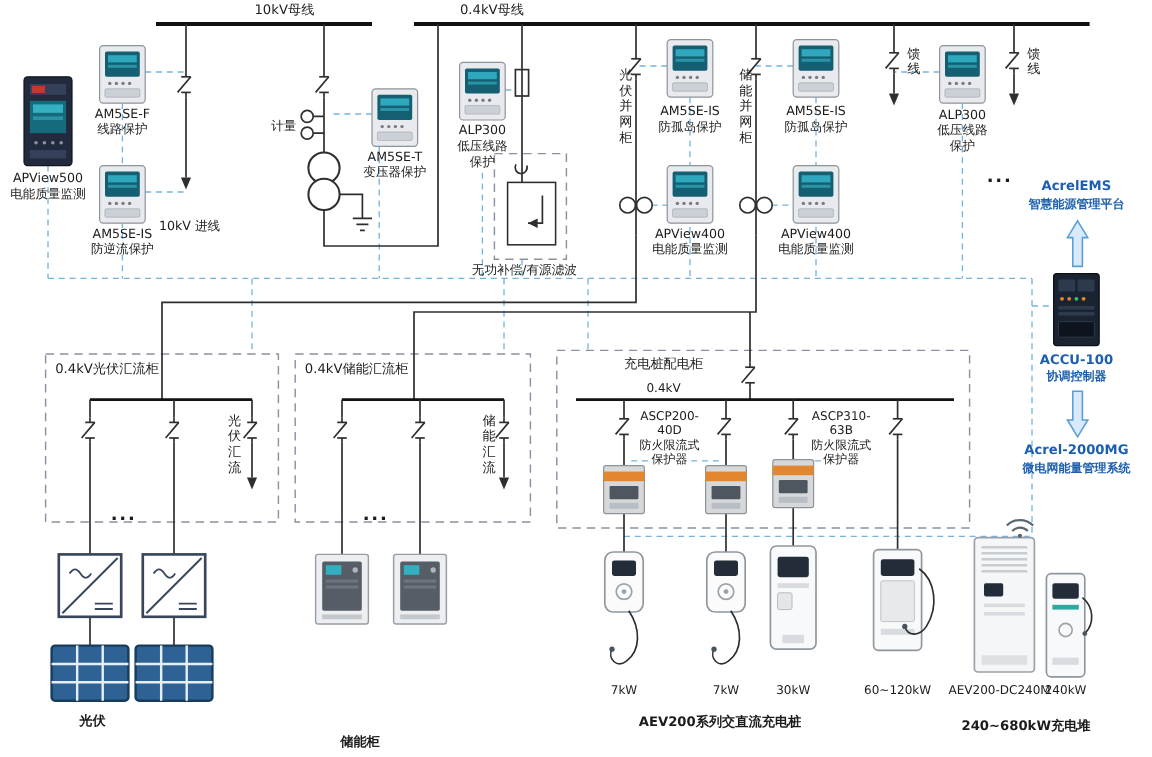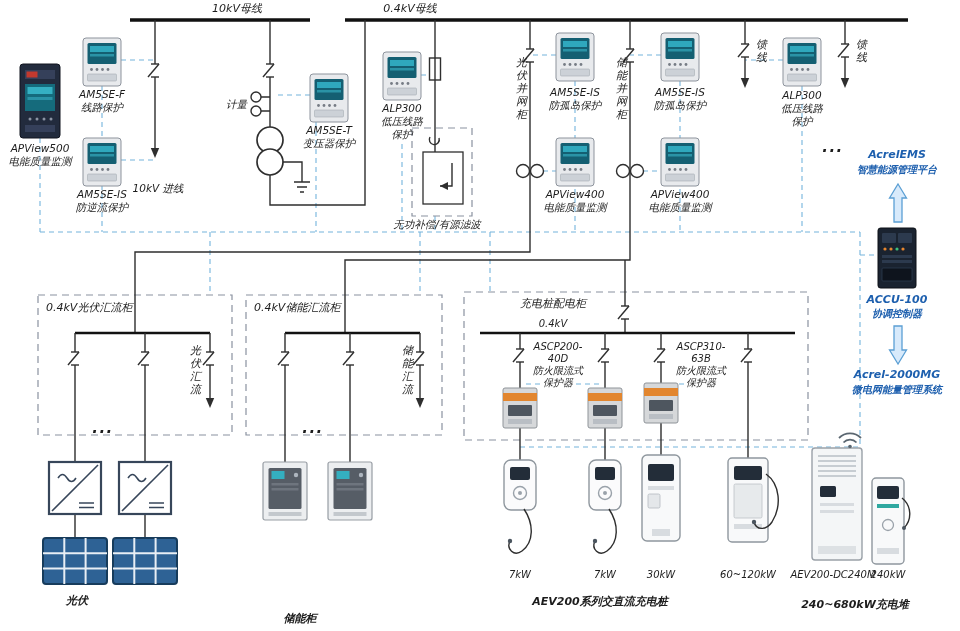--- a/index.html
+++ b/index.html
@@ -1,16 +1,16 @@
 <!DOCTYPE html>
 <html><head>
 <meta charset="utf-8">
 <style>
   html,body{margin:0;padding:0;background:#ffffff;}
-  #stage{width:960px;height:631px;background:#ffffff;position:relative;overflow:hidden;font-style:italic;}
+  #stage{width:960px;height:631px;background:#ffffff;position:relative;overflow:hidden;}
   svg text{font-family:"DejaVu Sans","Liberation Sans",sans-serif;fill:#1c1c1c;}
   .t10{font-size:10px}.t105{font-size:10.5px}.t11{font-size:11px}
   .mid{text-anchor:middle}.end{text-anchor:end}
   .blue{fill:#1d5fae;font-weight:bold}
   .bold{font-weight:bold}
   .dots{font-size:15px;font-weight:bold;letter-spacing:1.5px}
   .w{stroke:#2e2e2e;stroke-width:1.4;fill:none}
   .bus{stroke:#111;stroke-width:3.4;fill:none}
   .bus2{stroke:#111;stroke-width:2.4;fill:none}
   .comm{stroke:#74b4dc;stroke-width:1.1;stroke-dasharray:5 4;fill:none}

